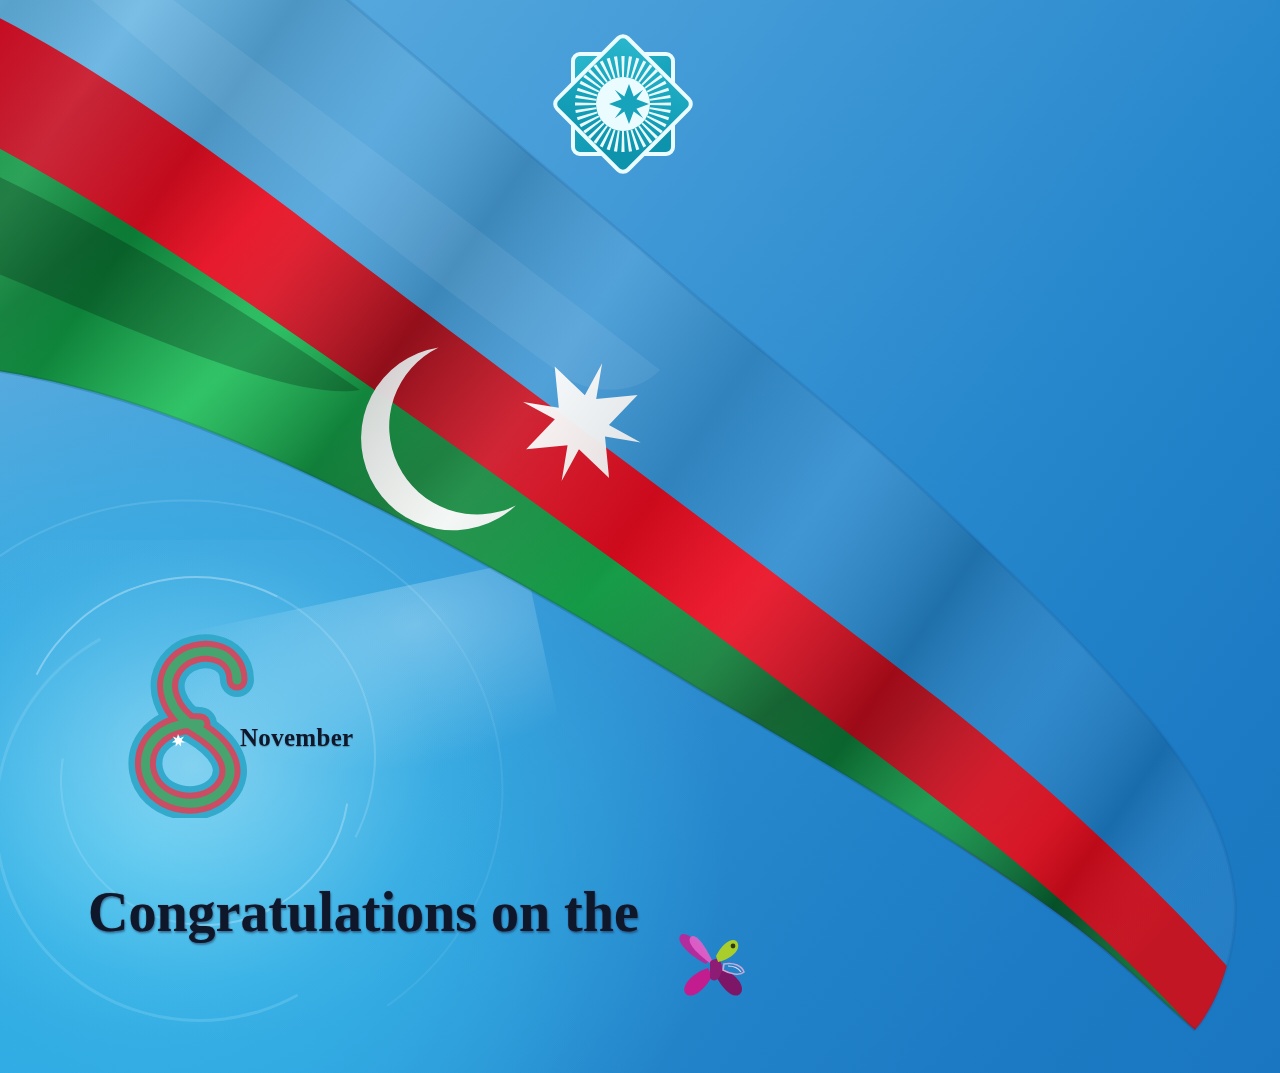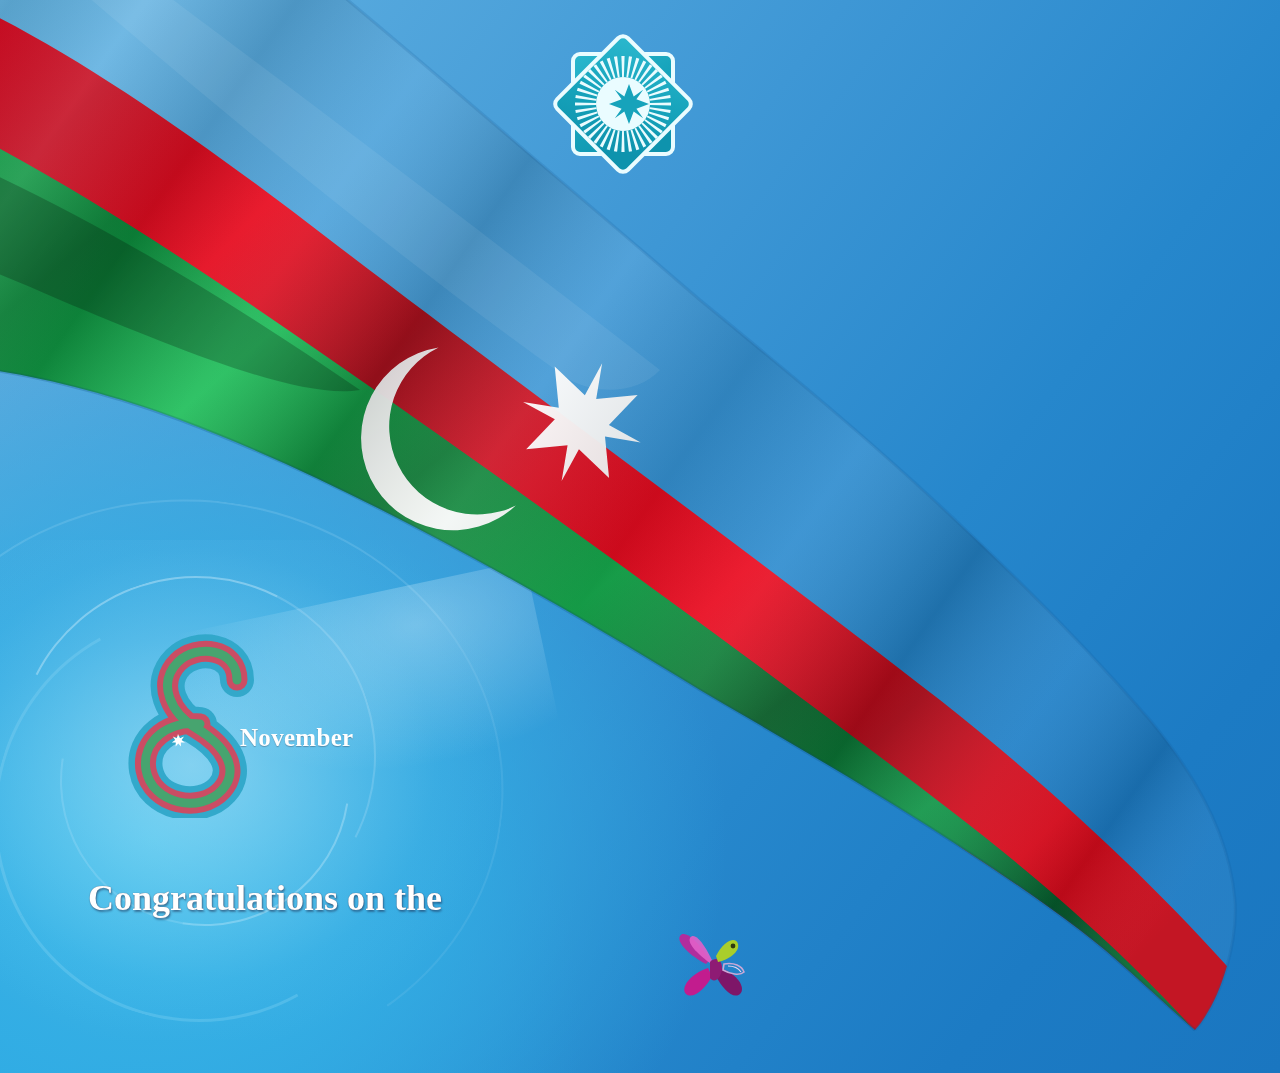--- a/index.html
+++ b/index.html
@@ -63,34 +63,34 @@
   }
 
   
   .eight-logo{
     position:absolute; left:104px; top:628px; width:190px; height:190px;
   }
   .november{
     position:absolute; left:240px; top:724px;
     font-family:"Liberation Serif", serif;
     font-size:25px; font-weight:700;
-    color:#ffffff;
+    color:#0f172a;
     letter-spacing:0.3px;
     text-shadow:0 1px 1px rgba(40,10,20,0.28);
     white-space:nowrap;
   }
 
   
   .greeting{
     position:absolute; left:40px; top:874px; width:700px;
     font-family:"Liberation Serif", serif;
     font-weight:700;
-    font-size:36px;
+    font-size:56px;
     line-height:1.38;
-    color:#ffffff;
+    color:#0f172a;
     text-shadow:1px 2px 2px rgba(25,35,70,0.45), 0 0 1px rgba(90,10,20,0.6);
     white-space:nowrap;
   }
   .greeting .l1{ display:block; padding-left:48px; }
   .greeting .l2{ display:block; padding-left:6px; }
 
   
   .fairy{
     position:absolute; left:668px; top:918px; width:92px; height:92px;
   }

